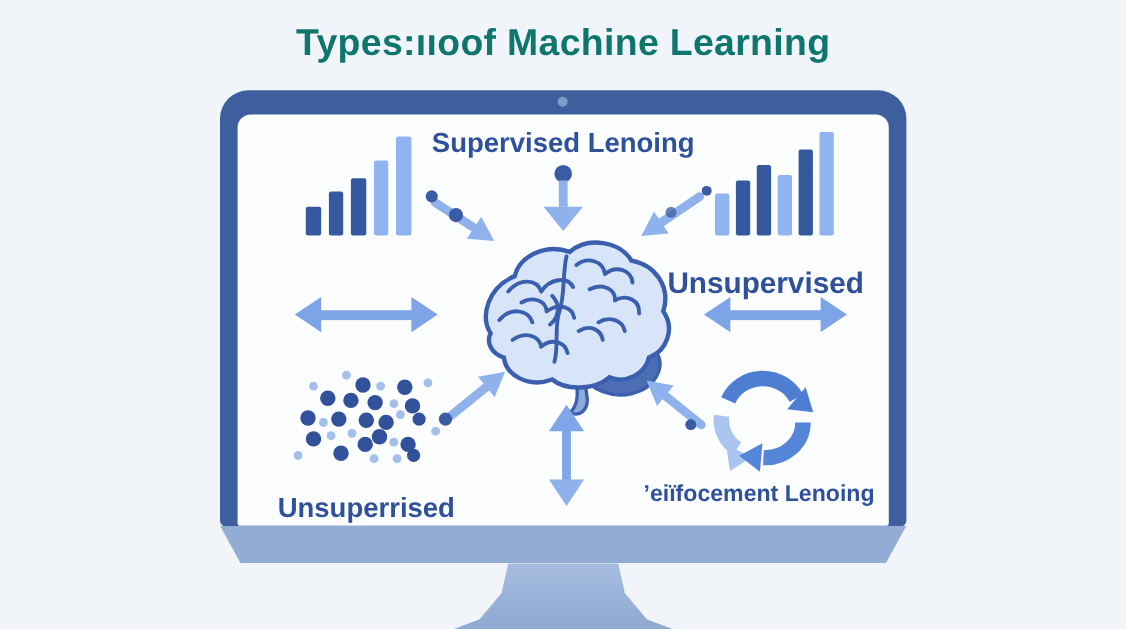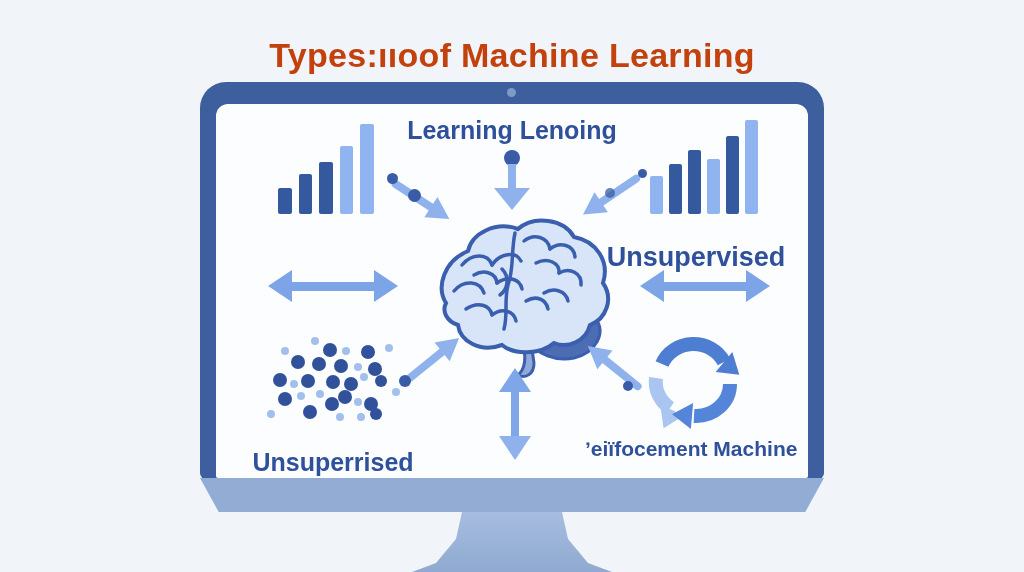--- a/index.html
+++ b/index.html
@@ -2,22 +2,22 @@
 <html><head>
 <meta charset="utf-8">
 <style>
   html,body{margin:0;padding:0;background:#e8edf5;}
   .canvas{
     position:relative;width:1024px;height:572px;overflow:hidden;
     background:#f1f5fa;font-family:"Liberation Sans",sans-serif;
   }
   
   .page-title{
-    position:absolute;top:36px;left:0;width:100%;text-align:center;
-    font-size:34px;font-weight:bold;color:#c2410c;letter-spacing:.3px;margin:0;
+    position:absolute;top:20px;left:0;width:100%;text-align:center;
+    font-size:34px;font-weight:bold;color:#0f766e;letter-spacing:.3px;margin:0;
   }
   
   .bezel{position:absolute;left:200px;top:82px;width:624px;height:397px;
     background:#3e5f9e;border-radius:26px 26px 6px 6px;}
   .screen{position:absolute;left:216px;top:104px;width:592px;height:374px;
     background:#fbfdff;border-radius:12px 12px 2px 2px;}
   .camera{position:absolute;left:507px;top:88px;width:9px;height:9px;border-radius:50%;background:#7e9bc8;}
   .chin{position:absolute;left:200px;top:478px;width:624px;height:34px;background:#92acd4;
     clip-path:polygon(0 0,100% 0,97% 100%,3% 100%);}
   .stand{position:absolute;left:412px;top:512px;width:200px;height:60px;
@@ -55,21 +55,21 @@
 <div class="canvas">
 
   <h1 class="page-title">Types:ııoof Machine Learning</h1>
 
   <div class="bezel"></div>
   <div class="screen"></div>
   <div class="camera"></div>
   <div class="chin"></div>
   <div class="stand"></div>
 
-  <div class="diagram-label lbl-top-center">Learning Lenoing</div>
+  <div class="diagram-label lbl-top-center">Supervised Lenoing</div>
   <svg class="abs" style="left:490px;top:150px;" width="44" height="62" viewBox="0 0 44 62">
     <circle cx="22" cy="8" r="8" fill="#3a5ca6"></circle>
     <rect x="18" y="14" width="8" height="24" fill="#8fb2ec"></rect>
     <polygon points="4,38 40,38 22,60" fill="#8fb2ec"></polygon>
   </svg>
 
   <div class="bars bars-left">
       <div class="bar" style="height: 26px; background: rgb(53, 89, 159);"></div>
       <div class="bar" style="height: 40px; background: rgb(53, 89, 159);"></div>
       <div class="bar" style="height: 52px; background: rgb(53, 89, 159);"></div>
@@ -192,15 +192,15 @@
   <svg class="abs" style="left:636px;top:326px;" width="114" height="108" viewBox="0 0 114 108">
     <path d="M 26 38 A 34 32 0 0 1 88 36" stroke="#4e7ed2" stroke-width="14" fill="none"></path>
     <polygon points="0,-13 20,0 0,13" transform="translate(88,36) rotate(40)" fill="#4e7ed2"></polygon>
     <path d="M 20 52 A 34 32 0 0 0 34 82" stroke="#a9c5f0" stroke-width="14" fill="none"></path>
     <polygon points="0,-13 20,0 0,13" transform="translate(36,84) rotate(115)" fill="#a9c5f0"></polygon>
     <path d="M 94 58 A 34 32 0 0 1 58 90" stroke="#5585d8" stroke-width="14" fill="none"></path>
     <polygon points="0,-13 20,0 0,13" transform="translate(56,90) rotate(185)" fill="#5585d8"></polygon>
   </svg>
 
   <div class="diagram-label lbl-unsuperrised">Unsuperrised</div>
-  <div class="diagram-label lbl-reinforcement">ʼeiïfocement Machine</div>
+  <div class="diagram-label lbl-reinforcement">ʼeiïfocement Lenoing</div>
 
 </div>
 
 </body></html>

